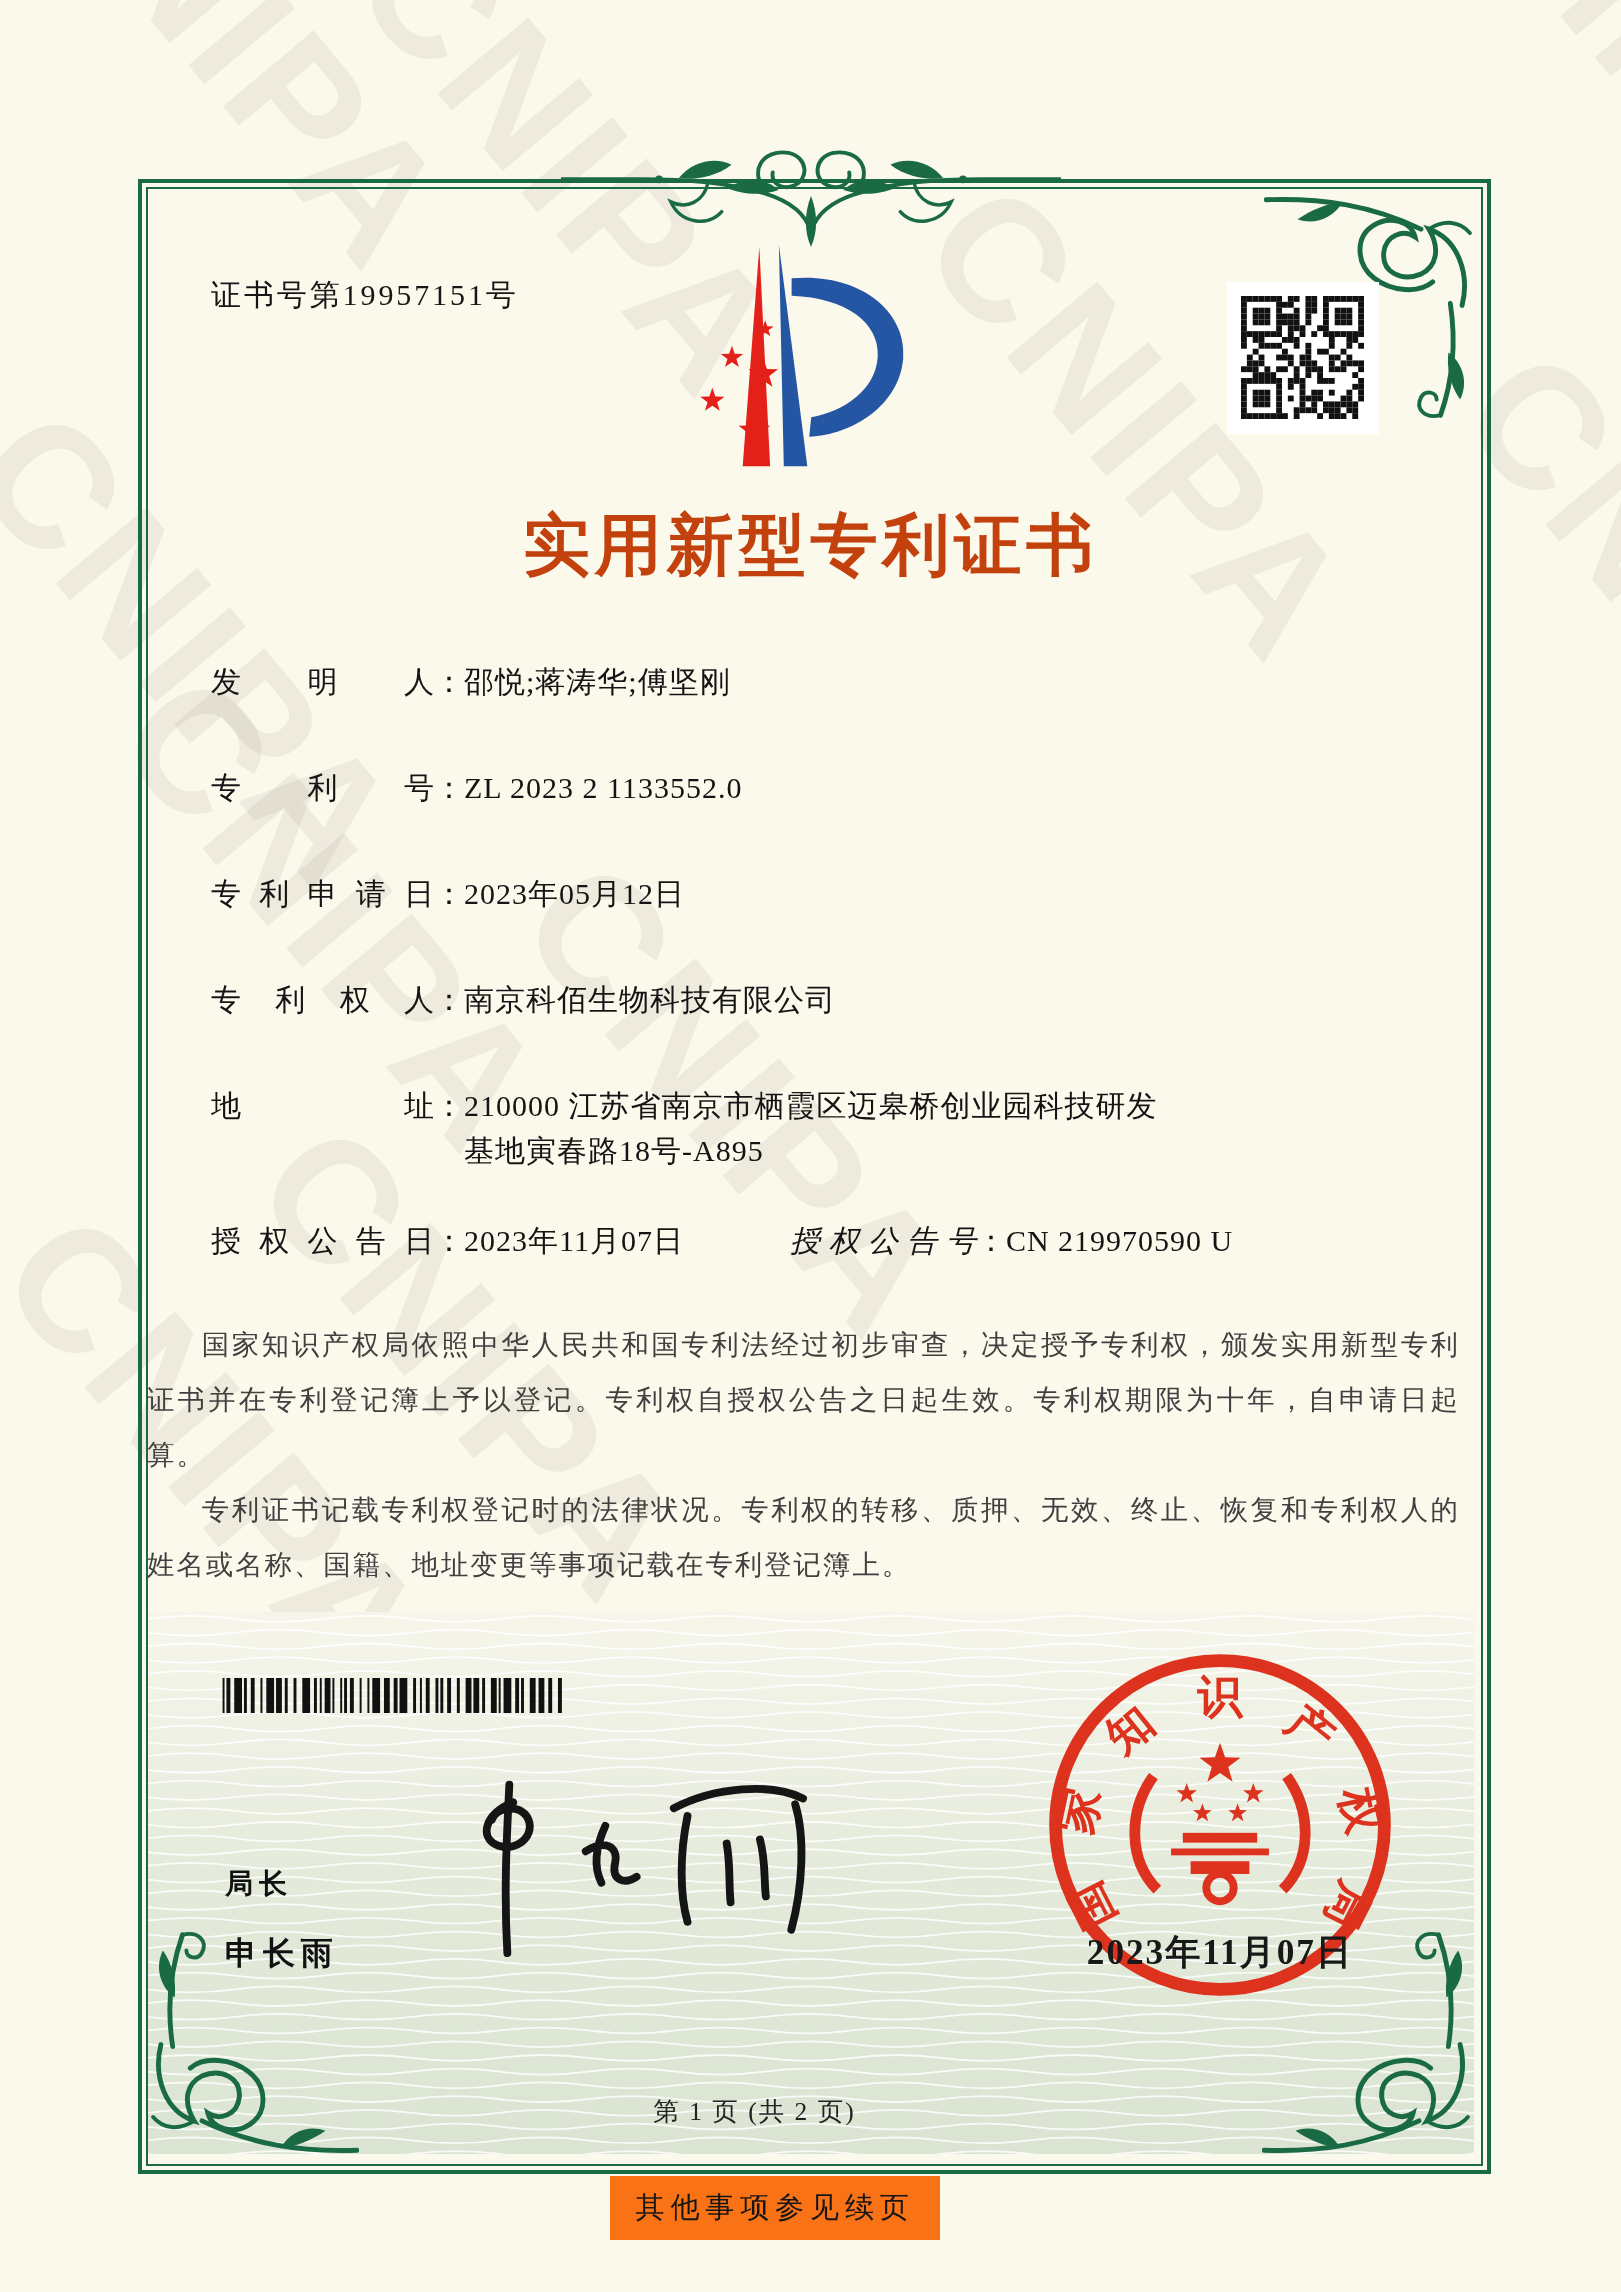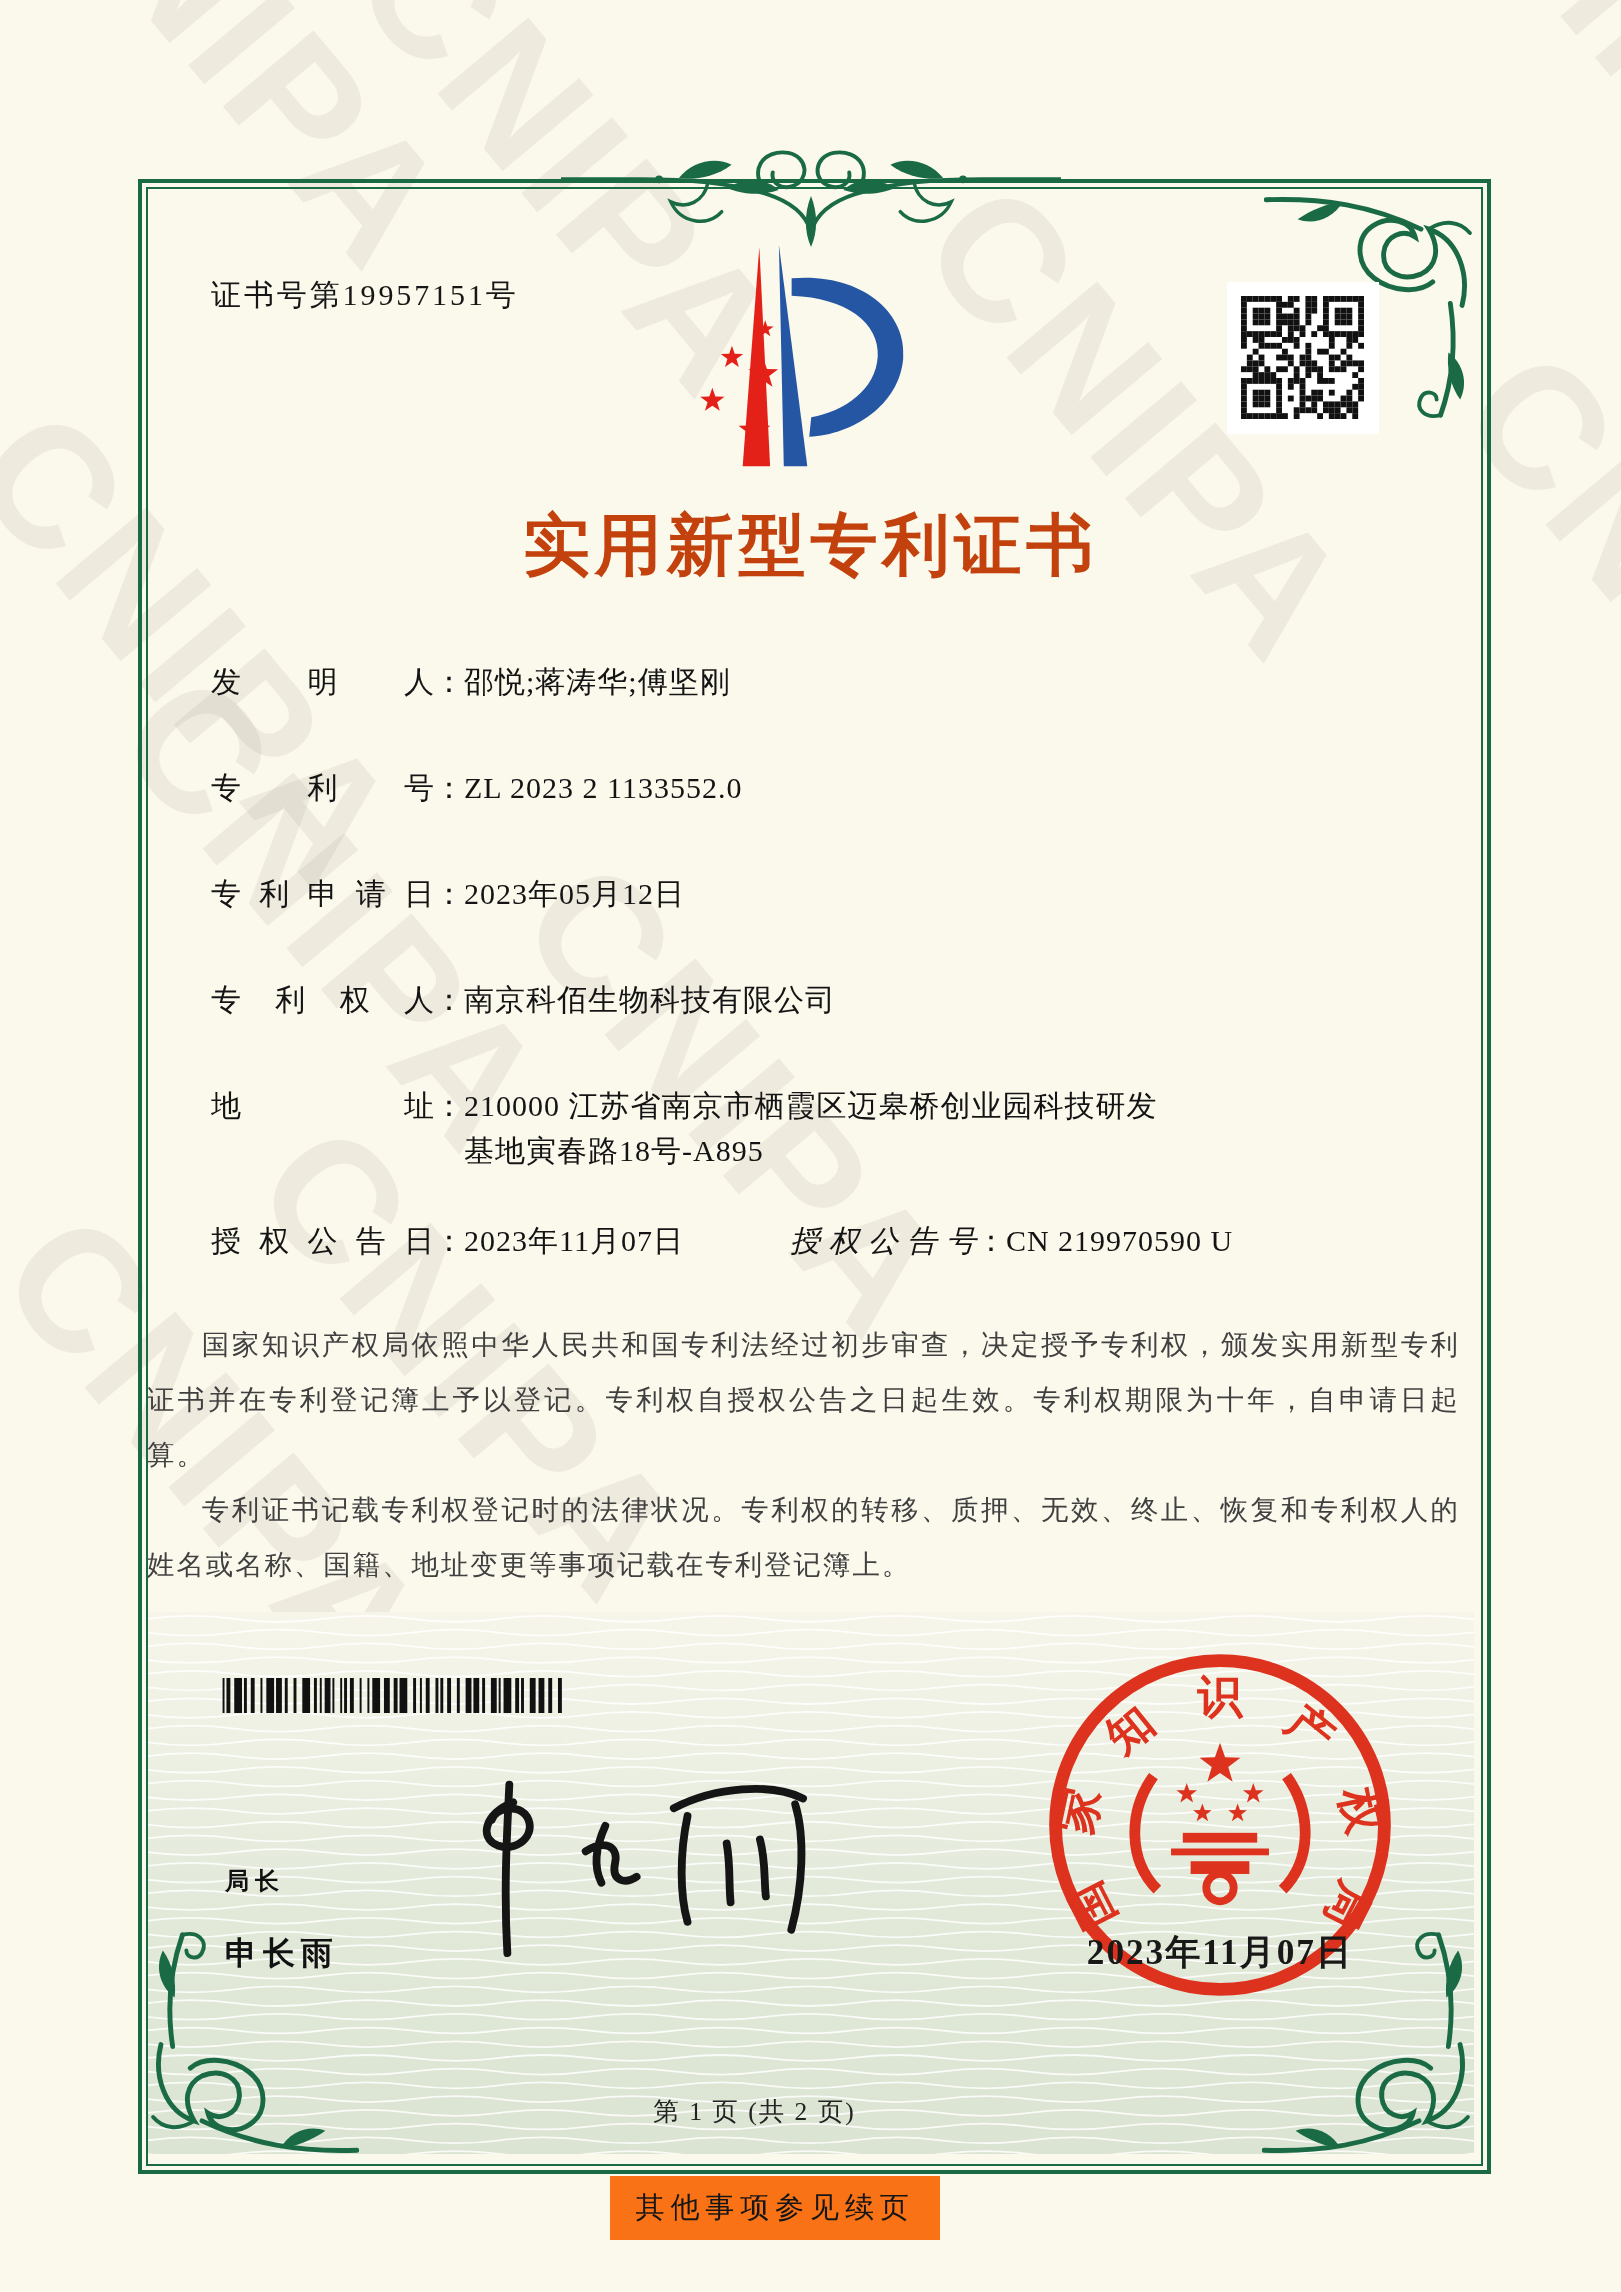--- a/index.html
+++ b/index.html
@@ -28,21 +28,21 @@
   .flabel{display:inline-block;width:223px;text-align:justify;text-align-last:justify;vertical-align:top;}
   .flabel2{display:inline-block;width:186px;text-align:justify;text-align-last:justify;vertical-align:top;margin-left:106px;font-style:italic;}
   .fcolon{display:inline-block;vertical-align:top;}
   .fvalue{letter-spacing:1px;vertical-align:top;}
   .fvalue-wrap{display:inline-block;width:706px;letter-spacing:1px;vertical-align:top;white-space:normal;}
   .paras{position:absolute;left:147px;top:1318px;width:1313px;font-size:27.4px;line-height:55px;
          letter-spacing:2px;color:#404040;text-align:justify;}
   .paras p{margin:0;text-indent:2em;}
   .barcode{position:absolute;left:74px;top:66px;}
   .sig-title{position:absolute;left:78px;top:253px;font-family:Liberation Sans, sans-serif;
-             font-weight:bold;font-size:24px;letter-spacing:5.9px;color:#111;text-align:right;}
+             font-weight:bold;font-size:28px;letter-spacing:5.9px;color:#111;text-align:right;}
   .sig-name{position:absolute;left:78px;top:320px;font-family:"Liberation Sans","DejaVu Sans",sans-serif;
             font-weight:bold;font-size:32px;letter-spacing:5.9px;color:#111;}
   .signature-svg{position:absolute;left:284px;top:157px;}
   .seal-svg{position:absolute;left:887px;top:26.5px;opacity:0.96;}
   .sealch{font-size:46px;font-weight:bold;fill:#dd2b16;text-anchor:middle;font-family:"Liberation Sans",sans-serif;}
   .sealdate{font-size:36px;font-weight:bold;fill:#101010;text-anchor:middle;letter-spacing:2px;
             font-family:"Liberation Serif",serif;}
   .pagenum{position:absolute;left:0;top:482px;width:1215px;text-align:center;font-size:25.5px;color:#222;letter-spacing:2px;}
   .note{position:absolute;left:610px;top:2176px;z-index:3;background:#f97316;padding:11.8px 25.5px;
         font-size:29px;letter-spacing:5.9px;color:#161616;}

